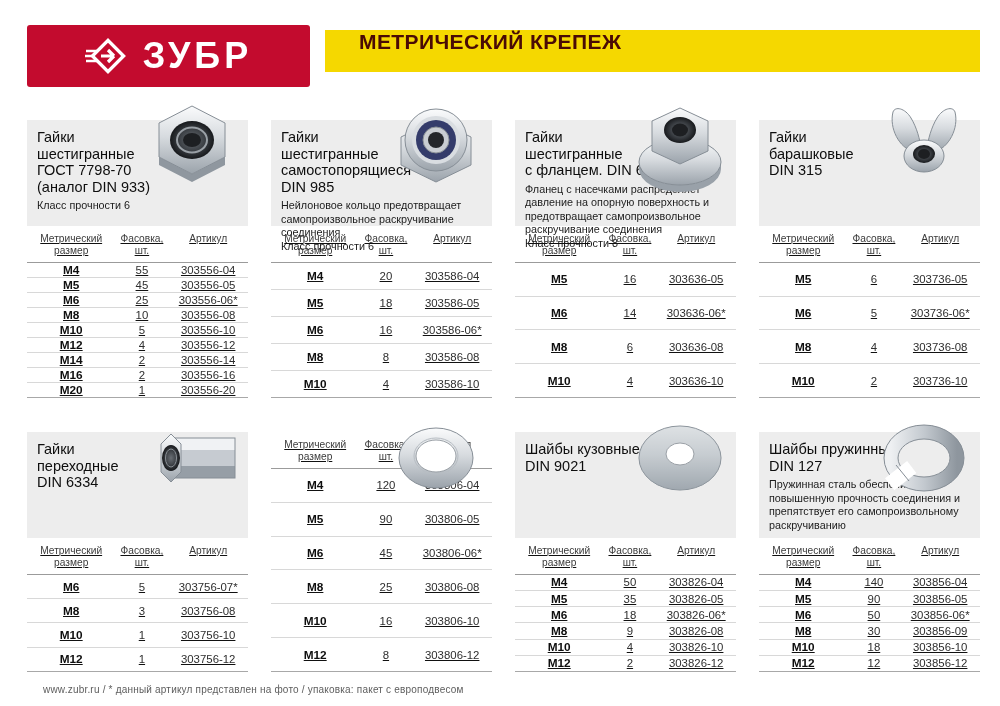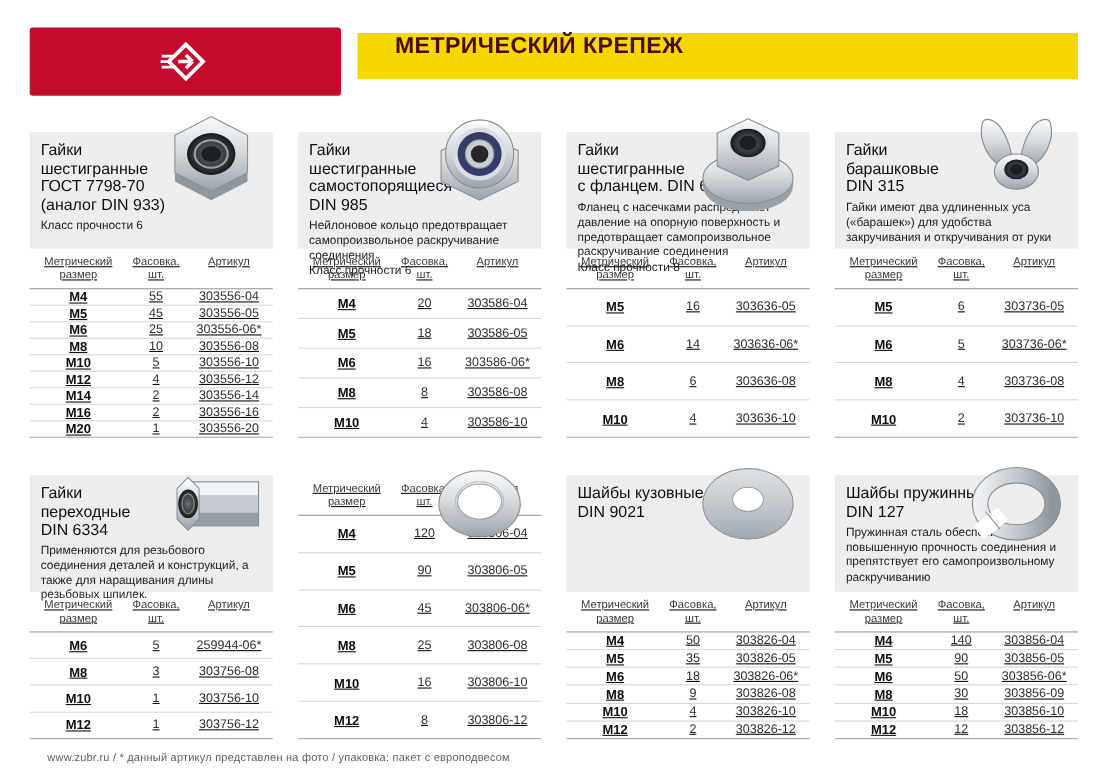--- a/index.html
+++ b/index.html
@@ -87,20 +87,21 @@
 
 <header class="page-header">
   <div class="brand-box">
     <span>
       <svg width="46" height="46" viewBox="0 0 46 46">
         <rect x="12" y="12" width="22" height="22" transform="rotate(45 23 23)" fill="none" stroke="#fff" stroke-width="3.4"></rect>
         <path d="M1 18h11M-1 23h9M1 28h11" stroke="#fff" stroke-width="2.6" fill="none"></path>
         <path d="M16 23h13M29 23l-6-6M29 23l-6 6" stroke="#fff" stroke-width="3.2" fill="none"></path>
       </svg>
     </span>
+    <span class="brand-text">ЗУБР</span>
   </div>
   <div class="title-box">
     <span class="title-text">МЕТРИЧЕСКИЙ КРЕПЕЖ</span>
   </div>
 </header>
 
 <main class="grid">
   <section class="card tall">
     <div class="product-img">
         <svg width="110" height="92" viewBox="0 0 110 92">
@@ -287,21 +288,20 @@
     <path d="M65 52c15-4 25-24 21-40-2-6-12-4-18 6-6 10-9 22-10 30Z" fill="url(#gm)" stroke="#868e96"></path>
     <ellipse cx="55" cy="56" rx="20" ry="16" fill="url(#gm)" stroke="#868e96"></ellipse>
     <ellipse cx="55" cy="54" rx="11" ry="9" fill="url(#gh)"></ellipse>
     <ellipse cx="55" cy="54" rx="6" ry="5" fill="#1d1f22"></ellipse>
         </svg>
       </div>
     <div class="info">
       <h3 class="p-title">Гайки
 барашковые
 DIN 315</h3>
-      <p class="p-desc">Гайки имеют два удлиненных уса («барашек») для удобства закручивания и откручивания от руки</p>
     </div>
     <div class="tbl">
       <div class="thead">
         <span class="c0 h-size">Метрический размер</span>
         <span class="c1 h-pack">Фасовка,
 шт.</span>
         <span class="c2 h-sku">Артикул</span>
       </div>
       <div class="rows">
           <div class="trow">
@@ -337,34 +337,33 @@
     <rect x="34" y="26" width="64" height="40" fill="none" stroke="#868e96"></rect>
     <path d="M34 22 24 32v28l10 10 10-10V32Z" fill="url(#gm)" stroke="#868e96"></path>
     <ellipse cx="34" cy="46" rx="9" ry="13" fill="url(#gh)"></ellipse>
     <ellipse cx="34" cy="46" rx="5.5" ry="9" fill="none" stroke="#8b9197"></ellipse>
         </svg>
       </div>
     <div class="info">
       <h3 class="p-title">Гайки
 переходные
 DIN 6334</h3>
-      <p class="p-desc">Применяются для резьбового соединения деталей и конструкций, а также для наращивания длины резьбовых шпилек.</p>
     </div>
     <div class="tbl">
       <div class="thead">
         <span class="c0 h-size">Метрический размер</span>
         <span class="c1 h-pack">Фасовка,
 шт.</span>
         <span class="c2 h-sku">Артикул</span>
       </div>
       <div class="rows">
           <div class="trow">
             <span class="c0">M6</span>
             <span class="c1">5</span>
-            <span class="c2">259944-06*</span>
+            <span class="c2">303756-07*</span>
           </div>
           <div class="trow">
             <span class="c0">M8</span>
             <span class="c1">3</span>
             <span class="c2">303756-08</span>
           </div>
           <div class="trow">
             <span class="c0">M10</span>
             <span class="c1">1</span>
             <span class="c2">303756-10</span>

